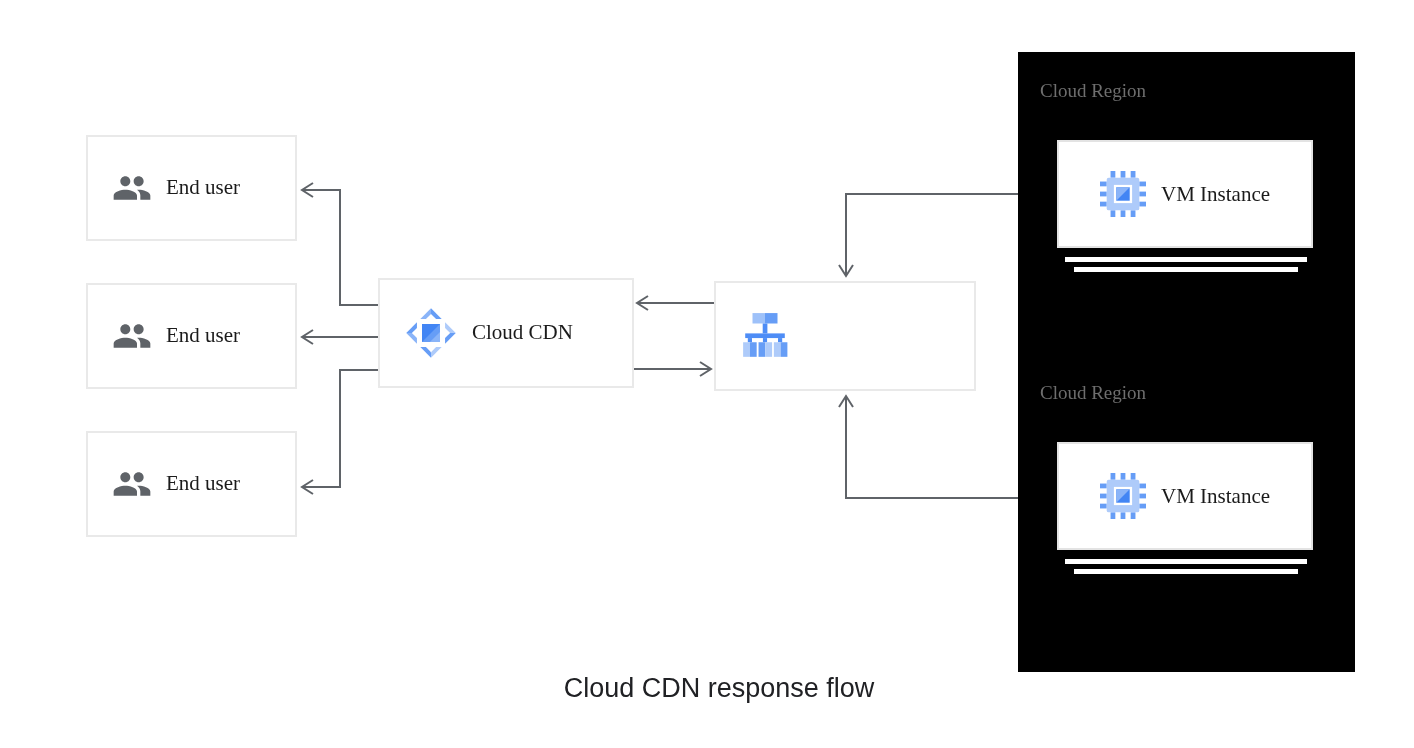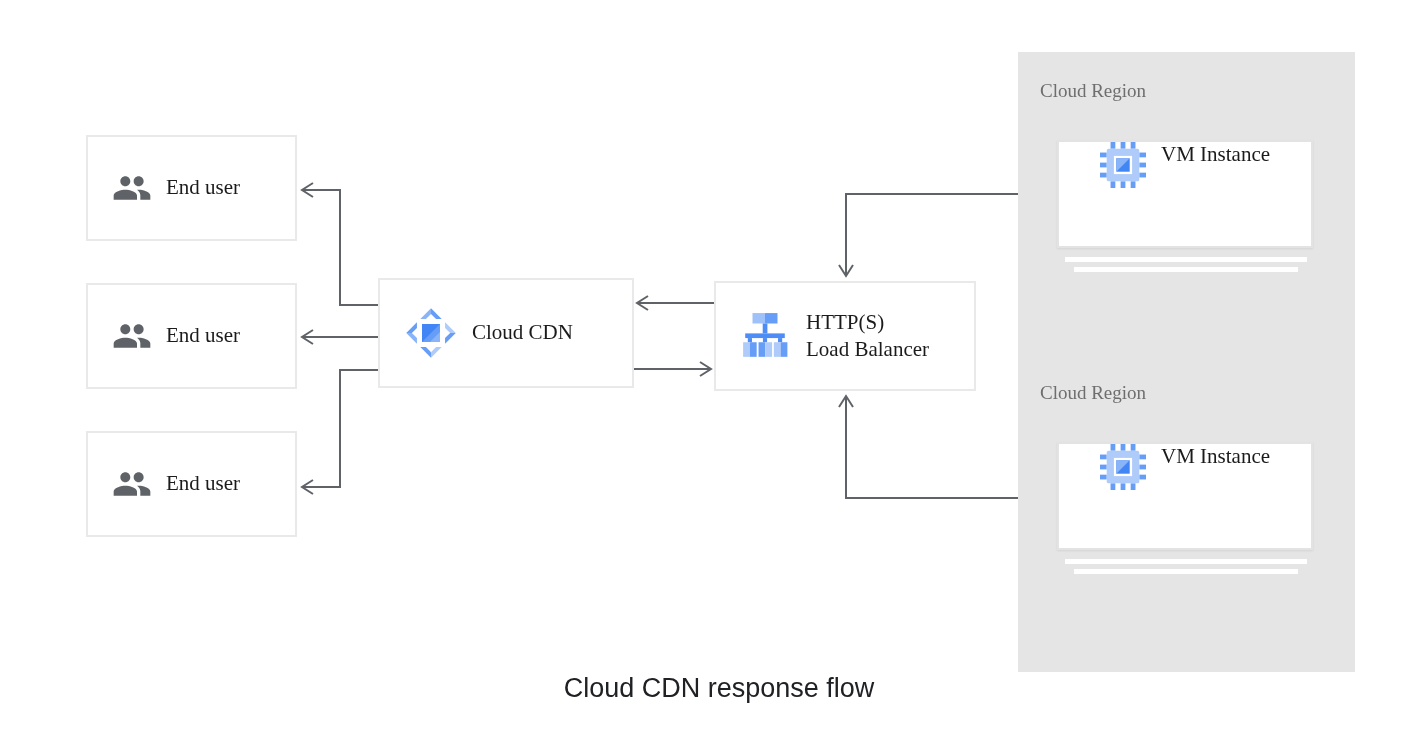--- a/index.html
+++ b/index.html
@@ -26,32 +26,32 @@
     color:#1b1b1b;font-size:21px;line-height:1.3;white-space:nowrap;
   }
   .end-user{left:86px;width:211px;height:106px;}
   .eu1{top:135px;} .eu2{top:283px;} .eu3{top:431px;}
   .cdn-box{left:378px;top:278px;width:256px;height:110px;}
   .lb-box{left:714px;top:281px;width:262px;height:110px;gap:16px;}
   .lb-text{display:flex;flex-direction:column;}
 
   .region{
     position:absolute;left:1018px;width:337px;height:318px;
-    background:#e5e5e5;
+    background:#000000;
   }
   .rg1{top:52px;} .rg2{top:354px;}
   .region-label{
     position:absolute;left:22px;top:28px;
     color:#6e6e6e;font-size:19px;
   }
   .vm-box{
     position:absolute;left:39px;top:88px;width:256px;height:108px;
     background:#ffffff;border:2px solid #e3e3e3;box-sizing:border-box;
     box-shadow:0 1px 2px rgba(0,0,0,0.08);
-    display:flex;align-items:flex-start;justify-content:center;gap:15px;
+    display:flex;align-items:center;justify-content:center;gap:15px;
   }
   .vm-box .label{color:#1b1b1b;font-size:21px;white-space:nowrap;}
   .stack-line{position:absolute;background:#ffffff;height:5px;}
   .sl1{left:47px;top:205px;width:242px;}
   .sl2{left:56px;top:215px;width:224px;}
 
   .icon{display:flex;align-items:center;justify-content:center;flex:0 0 auto;}
 
   .title{
     position:absolute;left:12px;top:673px;width:1414px;
@@ -152,24 +152,20 @@
         <rect x="7.5" y="26" width="4" height="4" fill="#4e8df6"></rect>
         <rect x="22" y="26" width="4" height="4" fill="#4e8df6"></rect>
         <rect x="36.5" y="26" width="4" height="4" fill="#4e8df6"></rect>
         <rect x="3" y="30" width="6.5" height="14" fill="#aecbfa"></rect>
         <rect x="9.5" y="30" width="6.5" height="14" fill="#669df6"></rect>
         <rect x="17.8" y="30" width="6.5" height="14" fill="#669df6"></rect>
         <rect x="24.3" y="30" width="6.5" height="14" fill="#aecbfa"></rect>
         <rect x="32.5" y="30" width="6.5" height="14" fill="#aecbfa"></rect>
         <rect x="39" y="30" width="6.5" height="14" fill="#669df6"></rect>
       </svg>
-    </span>
-    <span class="lb-text">
-      <span class="label">HTTP(S)</span>
-      <span class="label">Load Balancer</span>
     </span>
   </div>
 
   <div class="region rg1">
     <div class="region-label">Cloud Region</div>
     <div class="vm-box">
       <span class="icon">
         <svg width="46" height="46" viewBox="0 0 48 48">
           <g fill="#669df6">
             <rect x="11" y="0" width="5" height="7"></rect>

